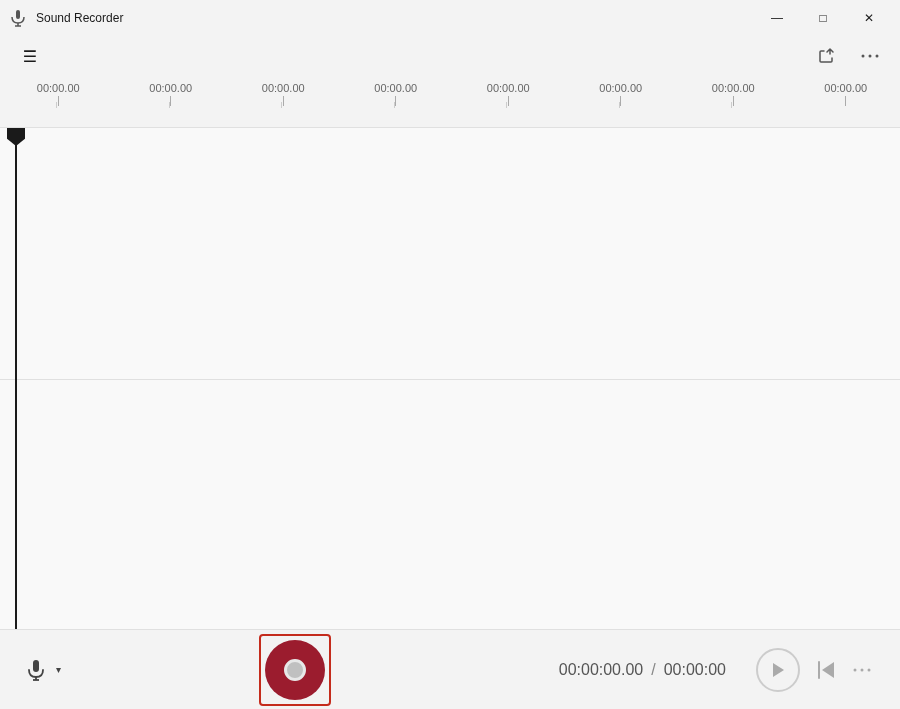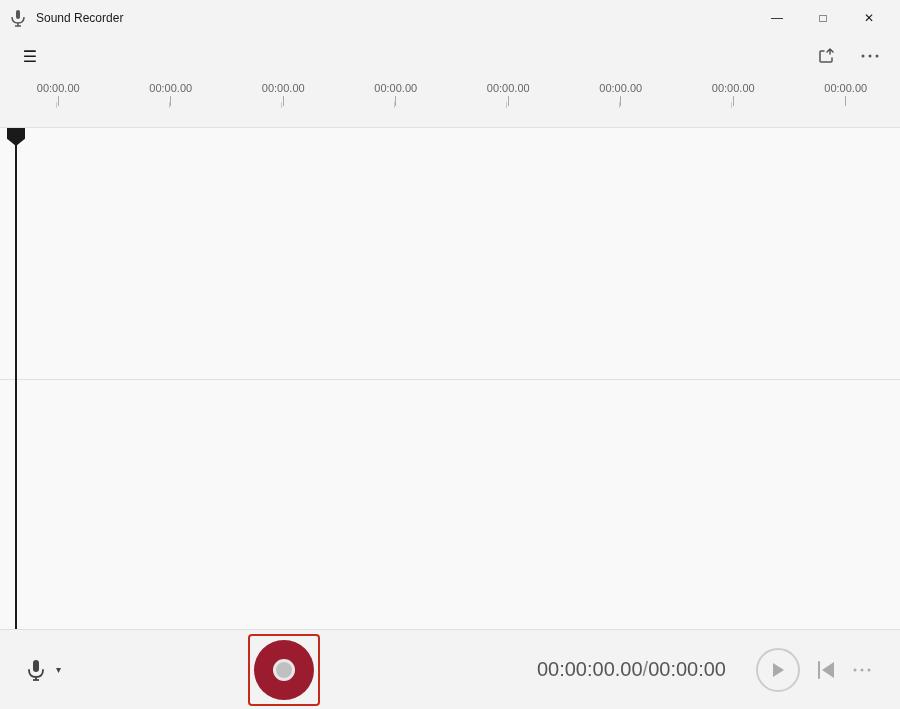--- a/index.html
+++ b/index.html
@@ -248,23 +248,23 @@
       width: 22px;
       height: 22px;
       border-radius: 50%;
       background: #c0c0c0;
       border: 3px solid #e8e8e8;
     }
 
     .time-display {
       display: flex;
       align-items: center;
-      gap: 0;
+      gap: 8px;
       margin: 12px 30px;
-      font-size: 20px;
+      font-size: 16px;
       color: #555;
       white-space: nowrap;
     }
 
     .time-separator {
       color: #888;
     }
 
     .play-btn {
       width: 44px;

